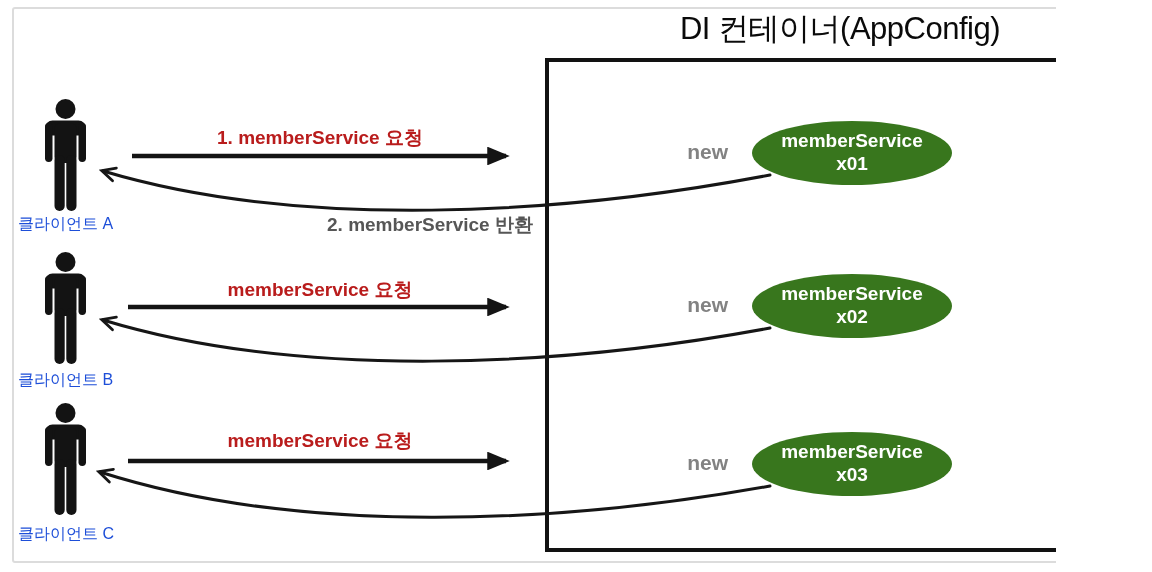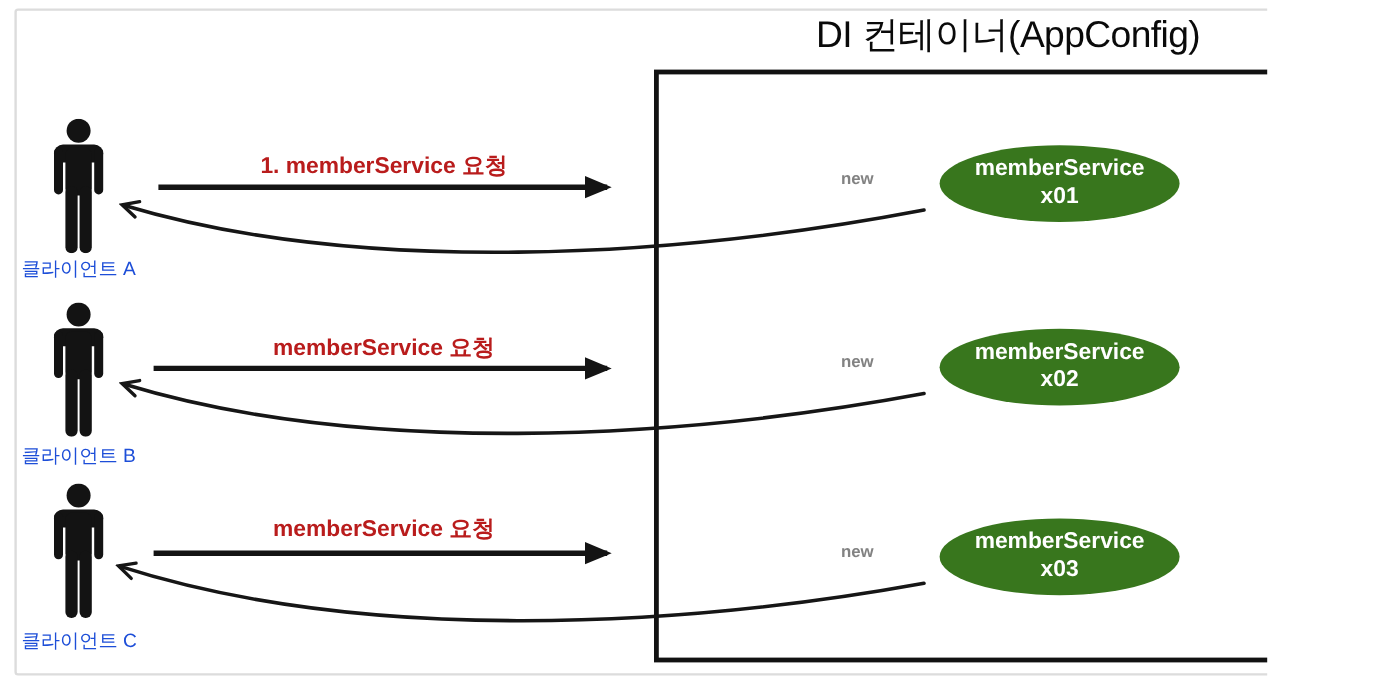--- a/index.html
+++ b/index.html
@@ -36,25 +36,25 @@
     position:absolute;left:120px;width:400px;text-align:center;
     font-size:19px;font-weight:700;color:#b91c1c;white-space:nowrap;
   }
   .la-1{top:125px;} .la-b{top:277px;} .la-c{top:428px;}
   .lbl-return{
     position:absolute;left:280px;width:300px;text-align:center;top:212px;
     font-size:19px;font-weight:700;color:#565656;white-space:nowrap;
   }
   .lbl-new{
     position:absolute;left:628px;width:100px;text-align:right;
-    font-size:14px;font-weight:700;color:#828282;
+    font-size:21px;font-weight:700;color:#828282;
   }
   .n-a{top:140px;} .n-b{top:293px;} .n-c{top:451px;}
   .bean{
-    position:absolute;left:783px;width:200px;height:64px;border-radius:50%;
+    position:absolute;left:752px;width:200px;height:64px;border-radius:50%;
     background:var(--bean_fill,#38761d);color:var(--bean_text,#ffffff);
     display:flex;flex-direction:column;align-items:center;justify-content:center;
     font-size:19px;font-weight:700;line-height:1.2;
   }
   .b-a{top:121px;} .b-b{top:274px;} .b-c{top:432px;}
 </style>
 </head>
 <body>
 
 <div class="canvas">
@@ -89,20 +89,21 @@
     <circle cx="26.5" cy="10" r="10"></circle>
     <rect x="6" y="21.5" width="41" height="15" rx="7.5"></rect>
     <rect x="6" y="24" width="7.5" height="39" rx="3.7"></rect>
     <rect x="39.5" y="24" width="7.5" height="39" rx="3.7"></rect>
     <rect x="15.5" y="24" width="22" height="40" rx="6"></rect>
     <rect x="15.5" y="56" width="10.2" height="56" rx="5"></rect>
     <rect x="27.3" y="56" width="10.2" height="56" rx="5"></rect>
   </svg>
   <div class="lbl-client lc-a">클라이언트 A</div>
   <div class="lbl-arrow la-1">1. memberService 요청</div>
+  <div class="lbl-return">2. memberService 반환</div>
   <div class="lbl-new n-a">new</div>
 
   <svg class="person p-b" viewBox="0 0 53 112">
     <circle cx="26.5" cy="10" r="10"></circle>
     <rect x="6" y="21.5" width="41" height="15" rx="7.5"></rect>
     <rect x="6" y="24" width="7.5" height="39" rx="3.7"></rect>
     <rect x="39.5" y="24" width="7.5" height="39" rx="3.7"></rect>
     <rect x="15.5" y="24" width="22" height="40" rx="6"></rect>
     <rect x="15.5" y="56" width="10.2" height="56" rx="5"></rect>
     <rect x="27.3" y="56" width="10.2" height="56" rx="5"></rect>

